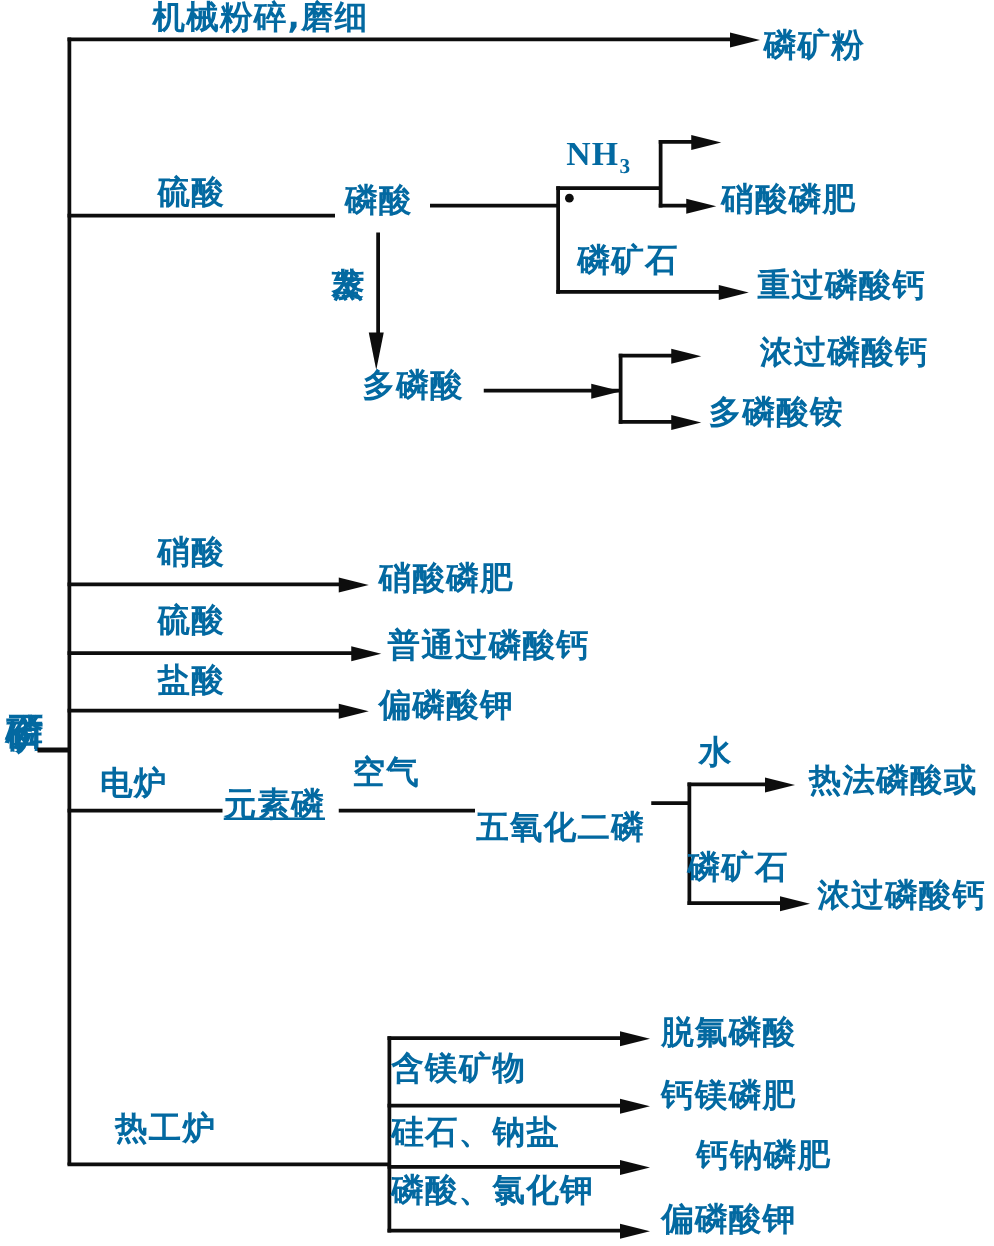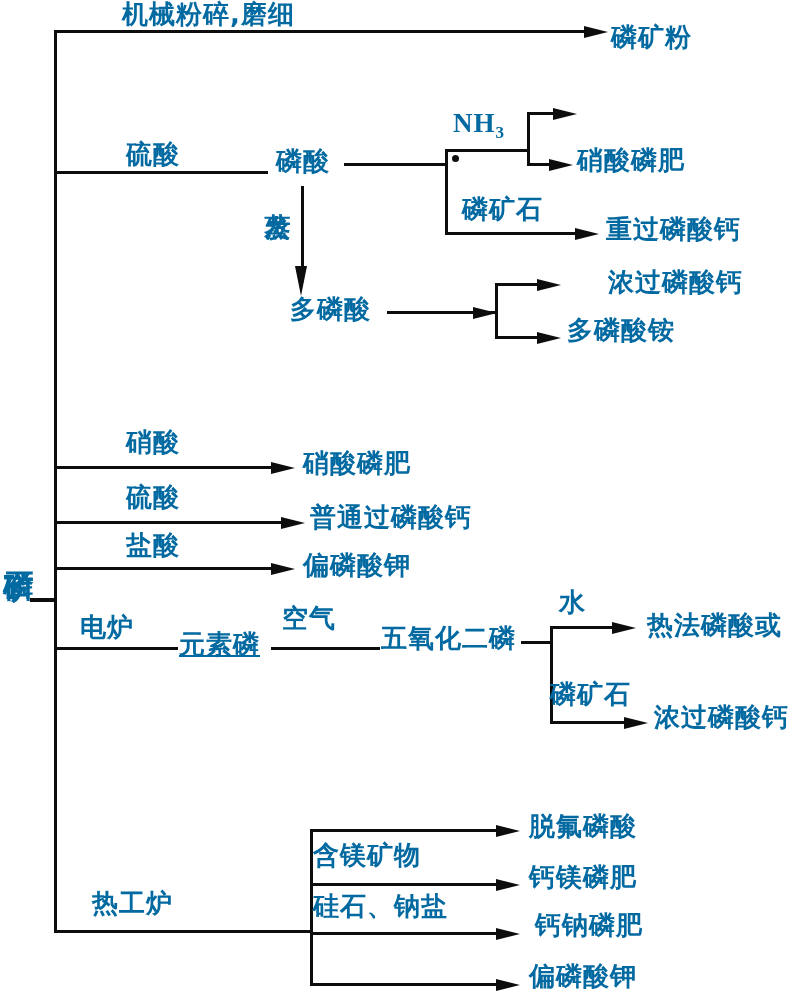--- a/index.html
+++ b/index.html
@@ -78,21 +78,21 @@
   <div class="lb" style="left:126px;top:531px;">盐酸</div>
   <div class="hl" style="left:54px;top:567px;width:218px;"></div>
   <div class="ar" style="left:271px;top:563px;"></div>
   <div class="lb" style="left:303px;top:551px;">偏磷酸钾</div>
 
   <div class="lb" style="left:80px;top:613px;text-align:right;">电炉</div>
   <div class="hl" style="left:54px;top:647px;width:124px;"></div>
   <div class="lb" style="left:179px;top:630px;text-decoration:underline;">元素磷</div>
   <div class="lb" style="left:282px;top:604px;">空气</div>
   <div class="hl" style="left:271px;top:647px;width:109px;"></div>
-  <div class="lb" style="left:381px;top:624px;">五氧化二磷</div>
+  <div class="lb" style="left:381px;top:648px;">五氧化二磷</div>
   <div class="hl" style="left:521px;top:641px;width:31px;"></div>
   <div class="vl" style="left:550px;top:626px;height:98px;"></div>
   <div class="lb" style="left:559px;top:588px;">水</div>
   <div class="hl" style="left:550px;top:626px;width:64px;"></div>
   <div class="ar" style="left:612px;top:622px;"></div>
   <div class="lb" style="left:647px;top:611px;">热法磷酸或</div>
   <div class="lb" style="left:550px;top:680px;">磷矿石</div>
   <div class="hl" style="left:550px;top:721px;width:76px;"></div>
   <div class="ar" style="left:624px;top:717px;"></div>
   <div class="lb" style="left:654px;top:703px;">浓过磷酸钙</div>
@@ -106,19 +106,20 @@
   <div class="lb" style="left:529px;top:812px;">脱氟磷酸</div>
 
   <div class="lb" style="left:313px;top:841px;">含镁矿物</div>
   <div class="hl" style="left:310px;top:883px;width:188px;"></div>
   <div class="ar" style="left:496px;top:879px;"></div>
   <div class="lb" style="left:529px;top:863px;">钙镁磷肥</div>
 
   <div class="lb" style="left:313px;top:892px;">硅石、钠盐</div>
   <div class="hl" style="left:310px;top:932px;width:188px;"></div>
   <div class="ar" style="left:496px;top:928px;"></div>
-  <div class="lb" style="left:535px;top:911px;text-align:right;">钙钠磷肥</div>
+  <div class="lb" style="left:557px;top:911px;text-align:right;">钙钠磷肥</div>
 
+  <div class="lb" style="left:313px;top:939px;">磷酸、氯化钾</div>
   <div class="hl" style="left:310px;top:983px;width:188px;"></div>
   <div class="ar" style="left:496px;top:979px;"></div>
   <div class="lb" style="left:529px;top:962px;">偏磷酸钾</div>
 
 </div>
 
 </body></html>

